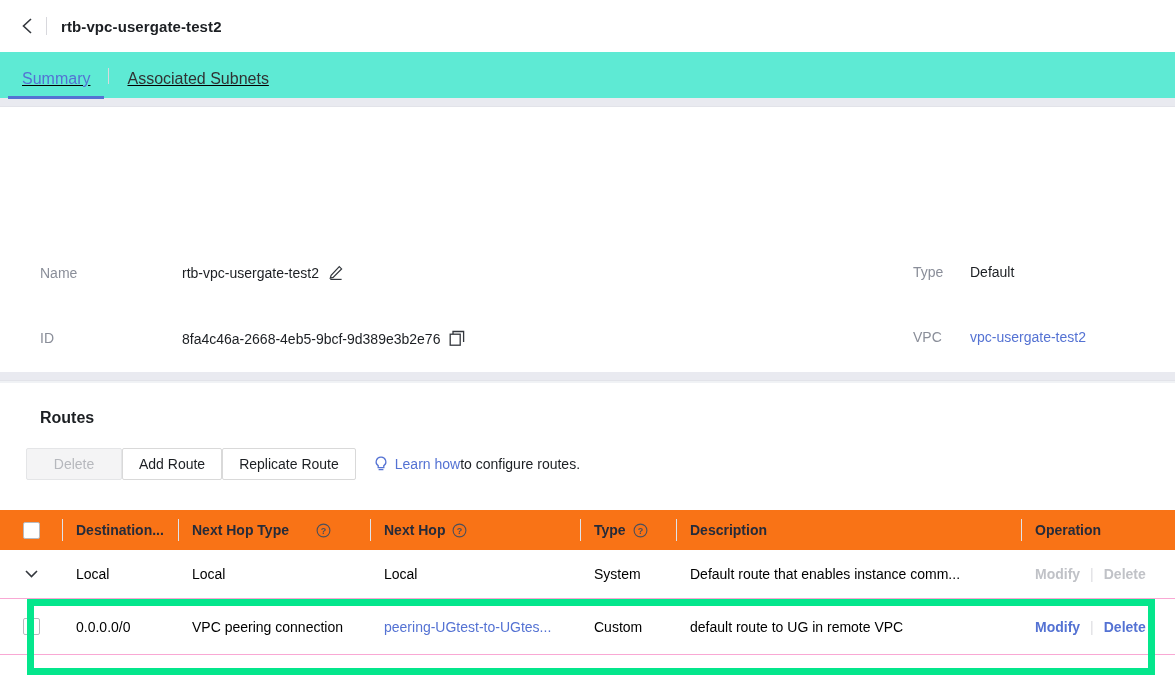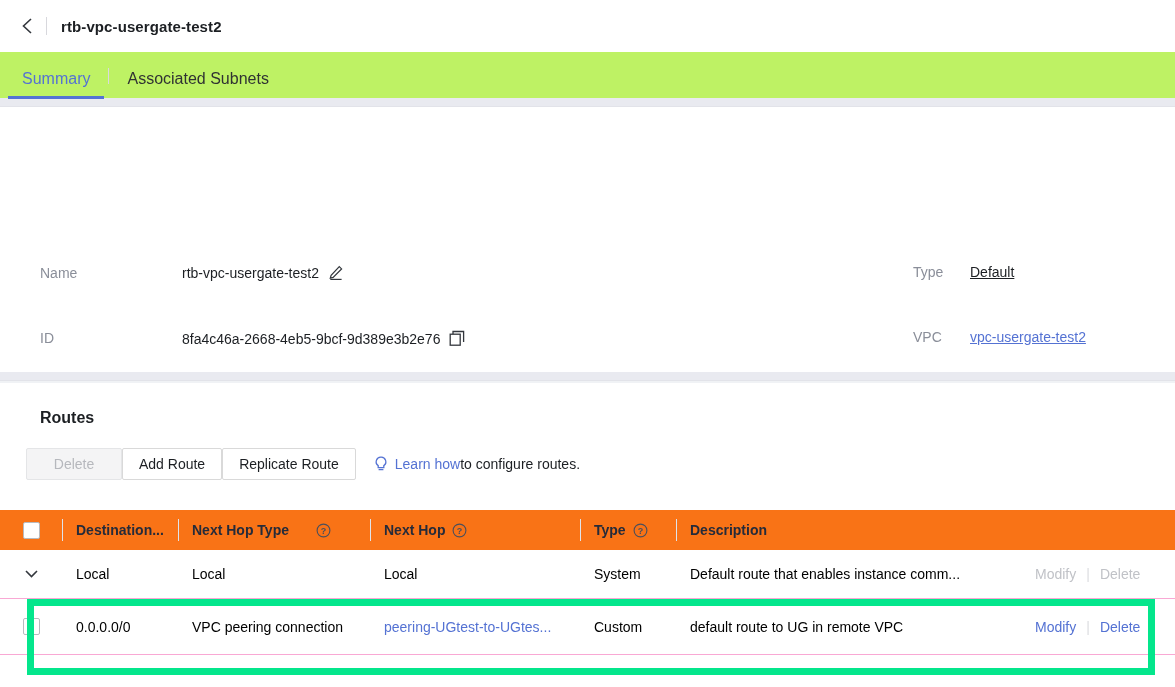--- a/index.html
+++ b/index.html
@@ -33,25 +33,26 @@
   .page-title {
     font-size: 15px;
     font-weight: bold;
     color: #1c1f23;
     letter-spacing: .1px;
   }
 
   
   .tabs-bar {
     height: 46px;
-    background: #bef264;
+    background: #5eead4;
     display: flex;
     align-items: flex-end;
     padding-left: 8px;
     position: relative;
+    text-decoration: underline;
   }
   .tab {
     font-size: 16px;
     color: #303233;
     padding: 0 14px 11px 14px;
     cursor: pointer;
     position: relative;
     line-height: 1;
   }
   .tab.active { color: #5472d3; }
@@ -107,21 +108,21 @@
     cursor: pointer;
   }
 
   
   #row-name  { left: 40px;  top: 158px; }
   #row-id    { left: 40px;  top: 223px; }
   #row-desc  { left: 40px;  top: 290px; }
   #row-type  { left: 913px; top: 157px; }
   #row-vpc   { left: 913px; top: 222px; }
   .lv { position: absolute; left: 142px; }
-  .lv-r { position: absolute; left: 57px; text-decoration: underline; }
+  .lv-r { position: absolute; left: 57px; }
 
   
   .routes-card {
     position: absolute;
     left: 0; right: 0;
     top: 383px; bottom: 0;
     background: #ffffff;
   }
   .routes-title {
     font-size: 16px;
@@ -210,21 +211,21 @@
   .chk {
     width: 17px; height: 17px;
     border: 1px solid #b8babf;
     background: #fff;
     border-radius: 2px;
     cursor: pointer;
   }
   .chev { cursor: pointer; display: flex; }
 
   .link { color: #5472d3; cursor: pointer; }
-  .op-link { color: #5472d3; cursor: pointer; }
+  .op-link { color: #5472d3; cursor: pointer; font-weight: bold; }
   .op-link.dis { color: #c0c2c7; cursor: default; }
   .op-sep { color: #dcdde0; margin: 0 10px; }
 
   .ell { overflow: hidden; text-overflow: ellipsis; white-space: nowrap; display:block;text-align:center; }
 
   
   .hl-box {
     position: absolute;
     left: 27px; top: 599px;
     width: 1128px; height: 76px;
@@ -358,20 +359,21 @@
       <div class="cell c-type">
         <span>Type</span>
         <span style="margin-left:7px;display:flex;">
           <svg width="15" height="15" viewBox="0 0 15 15">
             <circle cx="7.5" cy="7.5" r="6.4" fill="none" stroke="#4a4f5c" stroke-width="1.1"></circle>
             <text x="7.5" y="10.8" font-size="9" text-anchor="middle" fill="#4a4f5c" font-family="Liberation Sans, sans-serif">?</text>
           </svg>
         </span>
       </div>
       <div class="cell c-desc">Description</div>
+      <div class="cell c-oper">Operation</div>
     </div>
 
     <div class="trow tbody-row">
       <div class="cell c-check">
         <span class="chev">
           <svg width="17" height="12" viewBox="0 0 17 12">
             <polyline points="3,3 8.5,8.5 14,3" fill="none" stroke="#33373d" stroke-width="1.6"></polyline>
           </svg>
         </span>
       </div>

